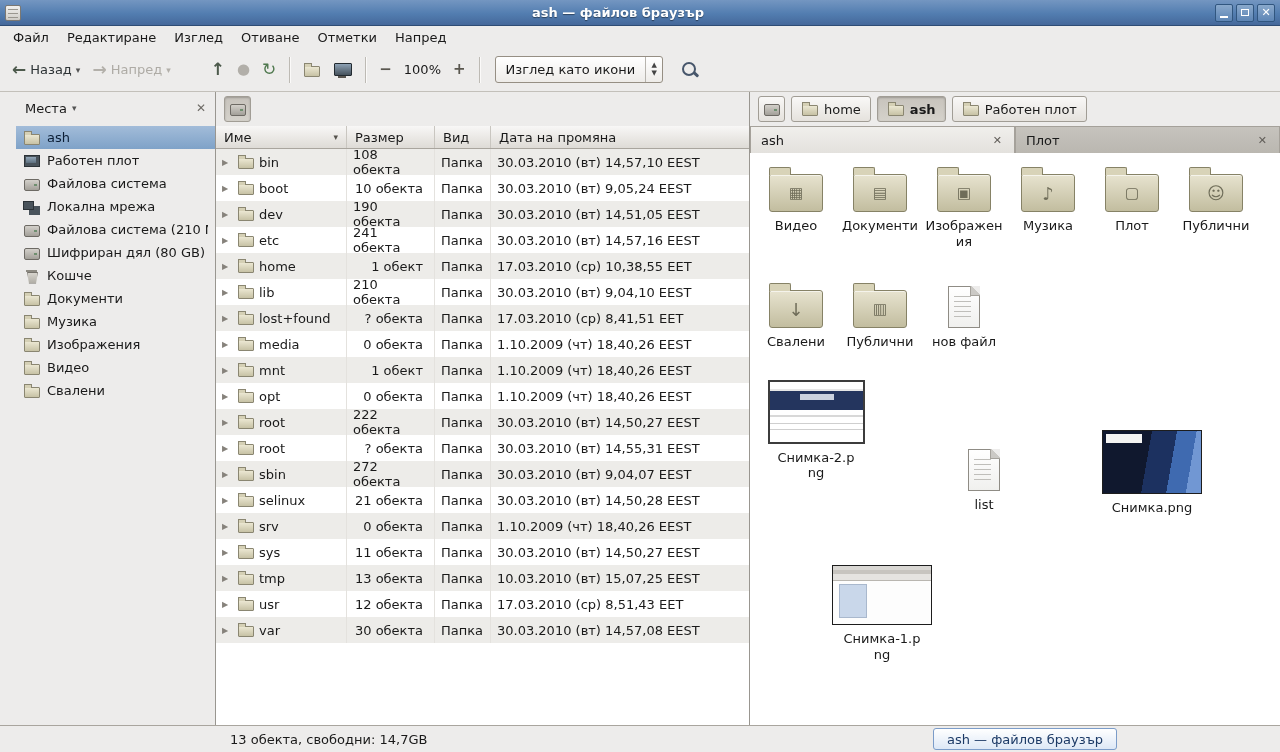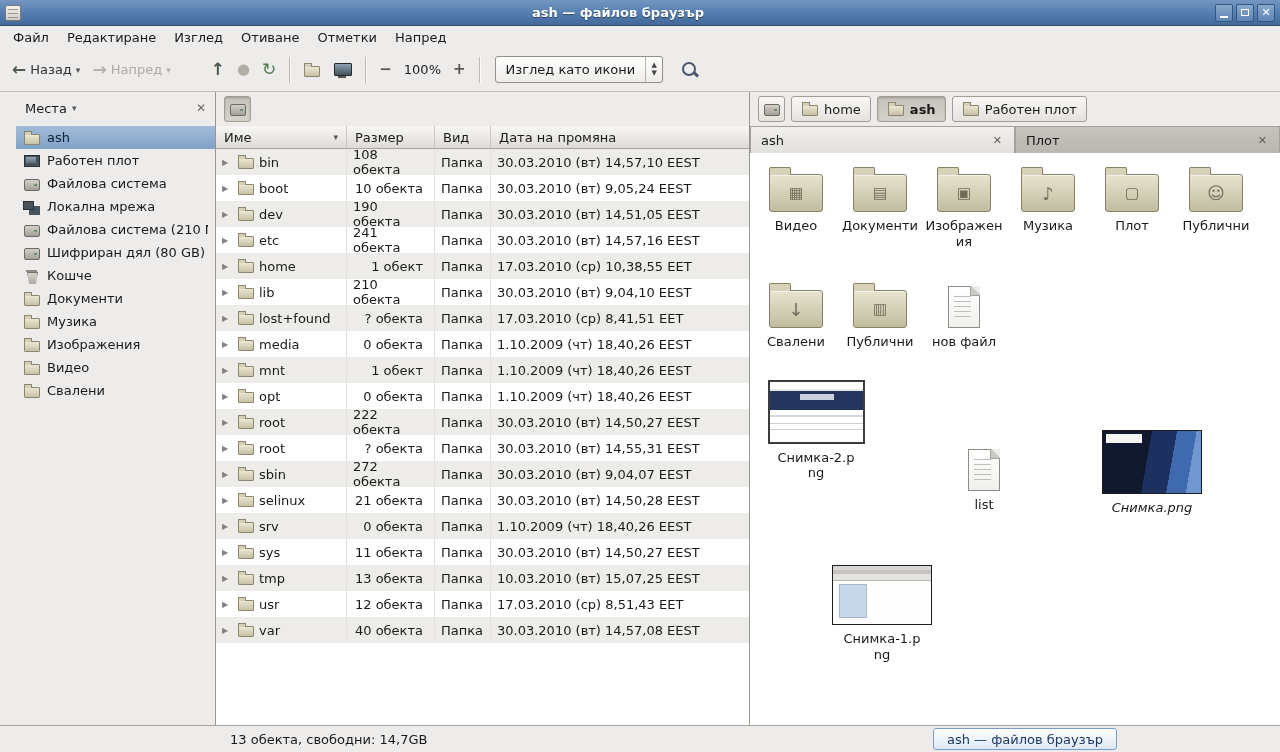--- a/index.html
+++ b/index.html
@@ -105,21 +105,21 @@
   .tab.active { background:linear-gradient(#f0efec,#e3e1dd); }
   .tab-label { flex:1; white-space:nowrap; overflow:hidden; }
   .tab-close { color:#605d58; font-size:11px; padding:0 2px; }
 
   .icon-view { flex:1; overflow:hidden; padding:12px 0 0 4px; }
   .icon-row { display:flex; align-items:flex-start; }
   .icon-row-2 { margin-top:32px; }
   .icon-row-3 { margin-top:30px; margin-left:6px; }
   .icon-row-3 .cell { width:112px; margin-right:56px; }
   .icon-row-3 .cell:nth-of-type(2) { margin-top:64px; }
-  .icon-row-3 .cell:nth-of-type(3) { margin-top:50px;font-style:italic; }
+  .icon-row-3 .cell:nth-of-type(3) { margin-top:50px; }
   .icon-row-4 { margin-top:50px; margin-left:72px; }
   .icon-row-4 .cell { width:112px; }
   .cell { width:84px; display:flex; flex-direction:column; align-items:center; }
   .cell-label { margin-top:6px; text-align:center; max-width:82px; word-break:break-word; line-height:1.2; }
 
   
   .big { position:relative; display:block; }
   .big[class*="folder-"] { width:54px; height:38px; margin-top:9px; background:linear-gradient(#e7e3cf,#c2bd9f); border:1px solid #868266; border-radius:2px 3px 3px 3px; box-shadow:inset 0 1px 0 rgba(255,255,255,.6); }
   .big[class*="folder-"]::before { content:""; position:absolute; top:-8px; left:-1px; width:20px; height:7px; background:#d8d3b8; border:1px solid #868266; border-bottom:none; border-radius:2px 2px 0 0; }
   .big[class*="folder-"]::after { position:absolute; inset:0; display:flex; align-items:center; justify-content:center; font-size:15px; color:#6f6d59; }
@@ -542,21 +542,21 @@
             <div class="td td-type">Папка</div>
             <div class="td td-date">17.03.2010 (ср) 8,51,43 EET</div>
           </div>
 
           <div class="tr">
             <div class="td td-name">
               <span class="expander">▶</span>
               <span class="mini-folder"></span>
               <span>var</span>
             </div>
-            <div class="td td-size">40 обекта</div>
+            <div class="td td-size">30 обекта</div>
             <div class="td td-type">Папка</div>
             <div class="td td-date">30.03.2010 (вт) 14,57,08 EEST</div>
           </div>
         </div>
     </div>
 
     <div class="pane-right">
       <div class="crumb-bar">
         <span class="crumb icononly">
           <span class="si drive-icon"></span>

